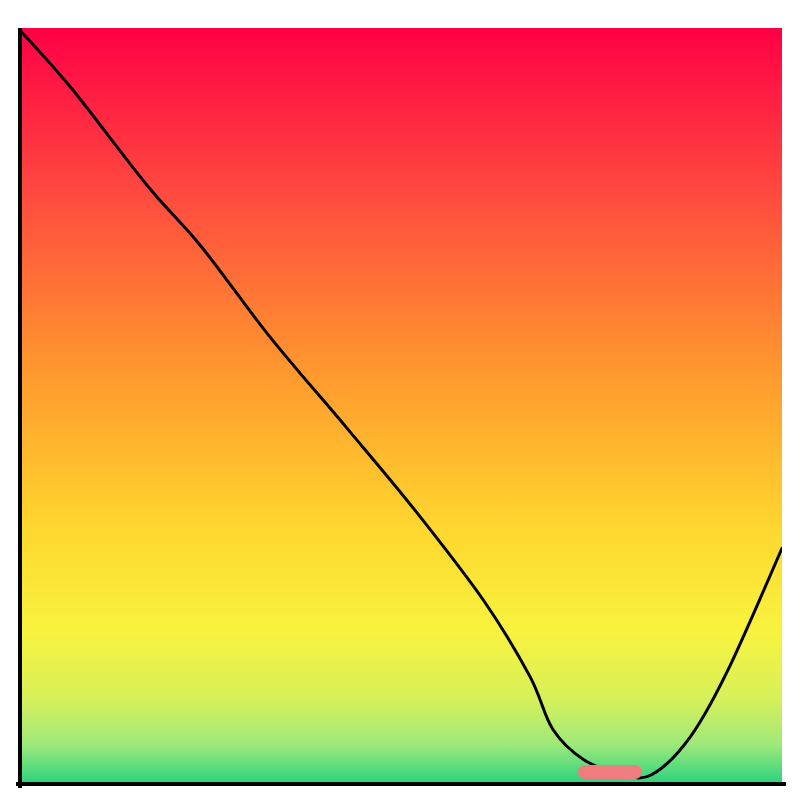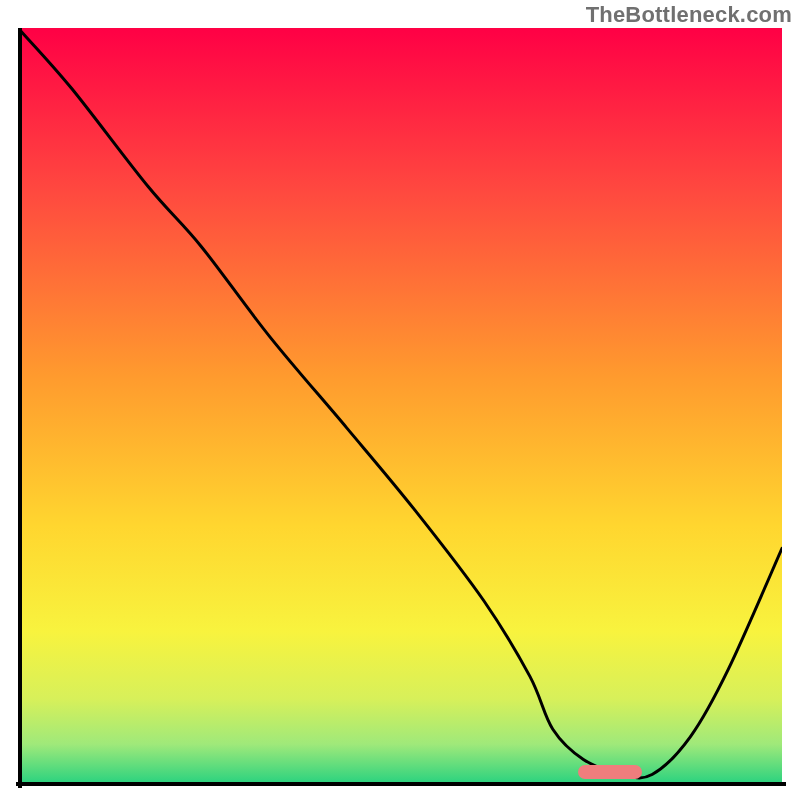--- a/index.html
+++ b/index.html
@@ -80,21 +80,20 @@
     border-radius: 999px;
     z-index: 3;
     height: 14px;
   }
 </style>
 </head>
 <body>
 
 <div class="stage">
 
-  <div class="watermark">TheBottleneck.com</div>
 
   <div class="plot-clip">
     <div class="gradient-bg" style="background: linear-gradient(rgb(255, 0, 69) 0%, rgb(255, 74, 63) 22%, rgb(255, 154, 46) 46%, rgb(255, 214, 47) 66%, rgb(248, 243, 62) 80%, rgb(215, 240, 90) 89%, rgb(159, 233, 122) 95%, rgb(47, 211, 127) 100%);"></div>
 
     <svg class="curve" viewBox="0 0 764 754" preserveAspectRatio="none">
       <path d="M 0.0 0.0 C 8.9 10.1, 31.8 33.9, 53.5 60.3 C 75.1 86.7, 108.2 131.9, 129.9 158.3 C 151.5 184.7, 163.0 193.5, 183.4 218.7 C 203.7 243.8, 227.9 279.0, 252.1 309.1 C 276.3 339.3, 304.3 370.7, 328.5 399.6 C 352.7 428.5, 374.4 453.7, 397.3 482.6 C 420.2 511.5, 446.9 545.4, 466.0 573.0 C 485.1 600.7, 500.4 627.1, 511.9 648.4 C 523.3 669.8, 525.9 687.4, 534.8 701.2 C 543.7 715.0, 553.9 723.8, 565.4 731.4 C 576.8 738.9, 592.1 743.9, 603.6 746.5 C 615.0 749.0, 622.7 752.7, 634.1 746.5 C 645.6 740.2, 659.6 726.4, 672.3 708.8 C 685.1 691.2, 695.2 672.3, 710.5 640.9 C 725.8 609.5, 755.1 540.4, 764.0 520.3"></path>
     </svg>
 
     <div class="marker" style="left: 560px; top: 737px; width: 64px; background: rgb(239, 125, 125);"></div>
   </div>

